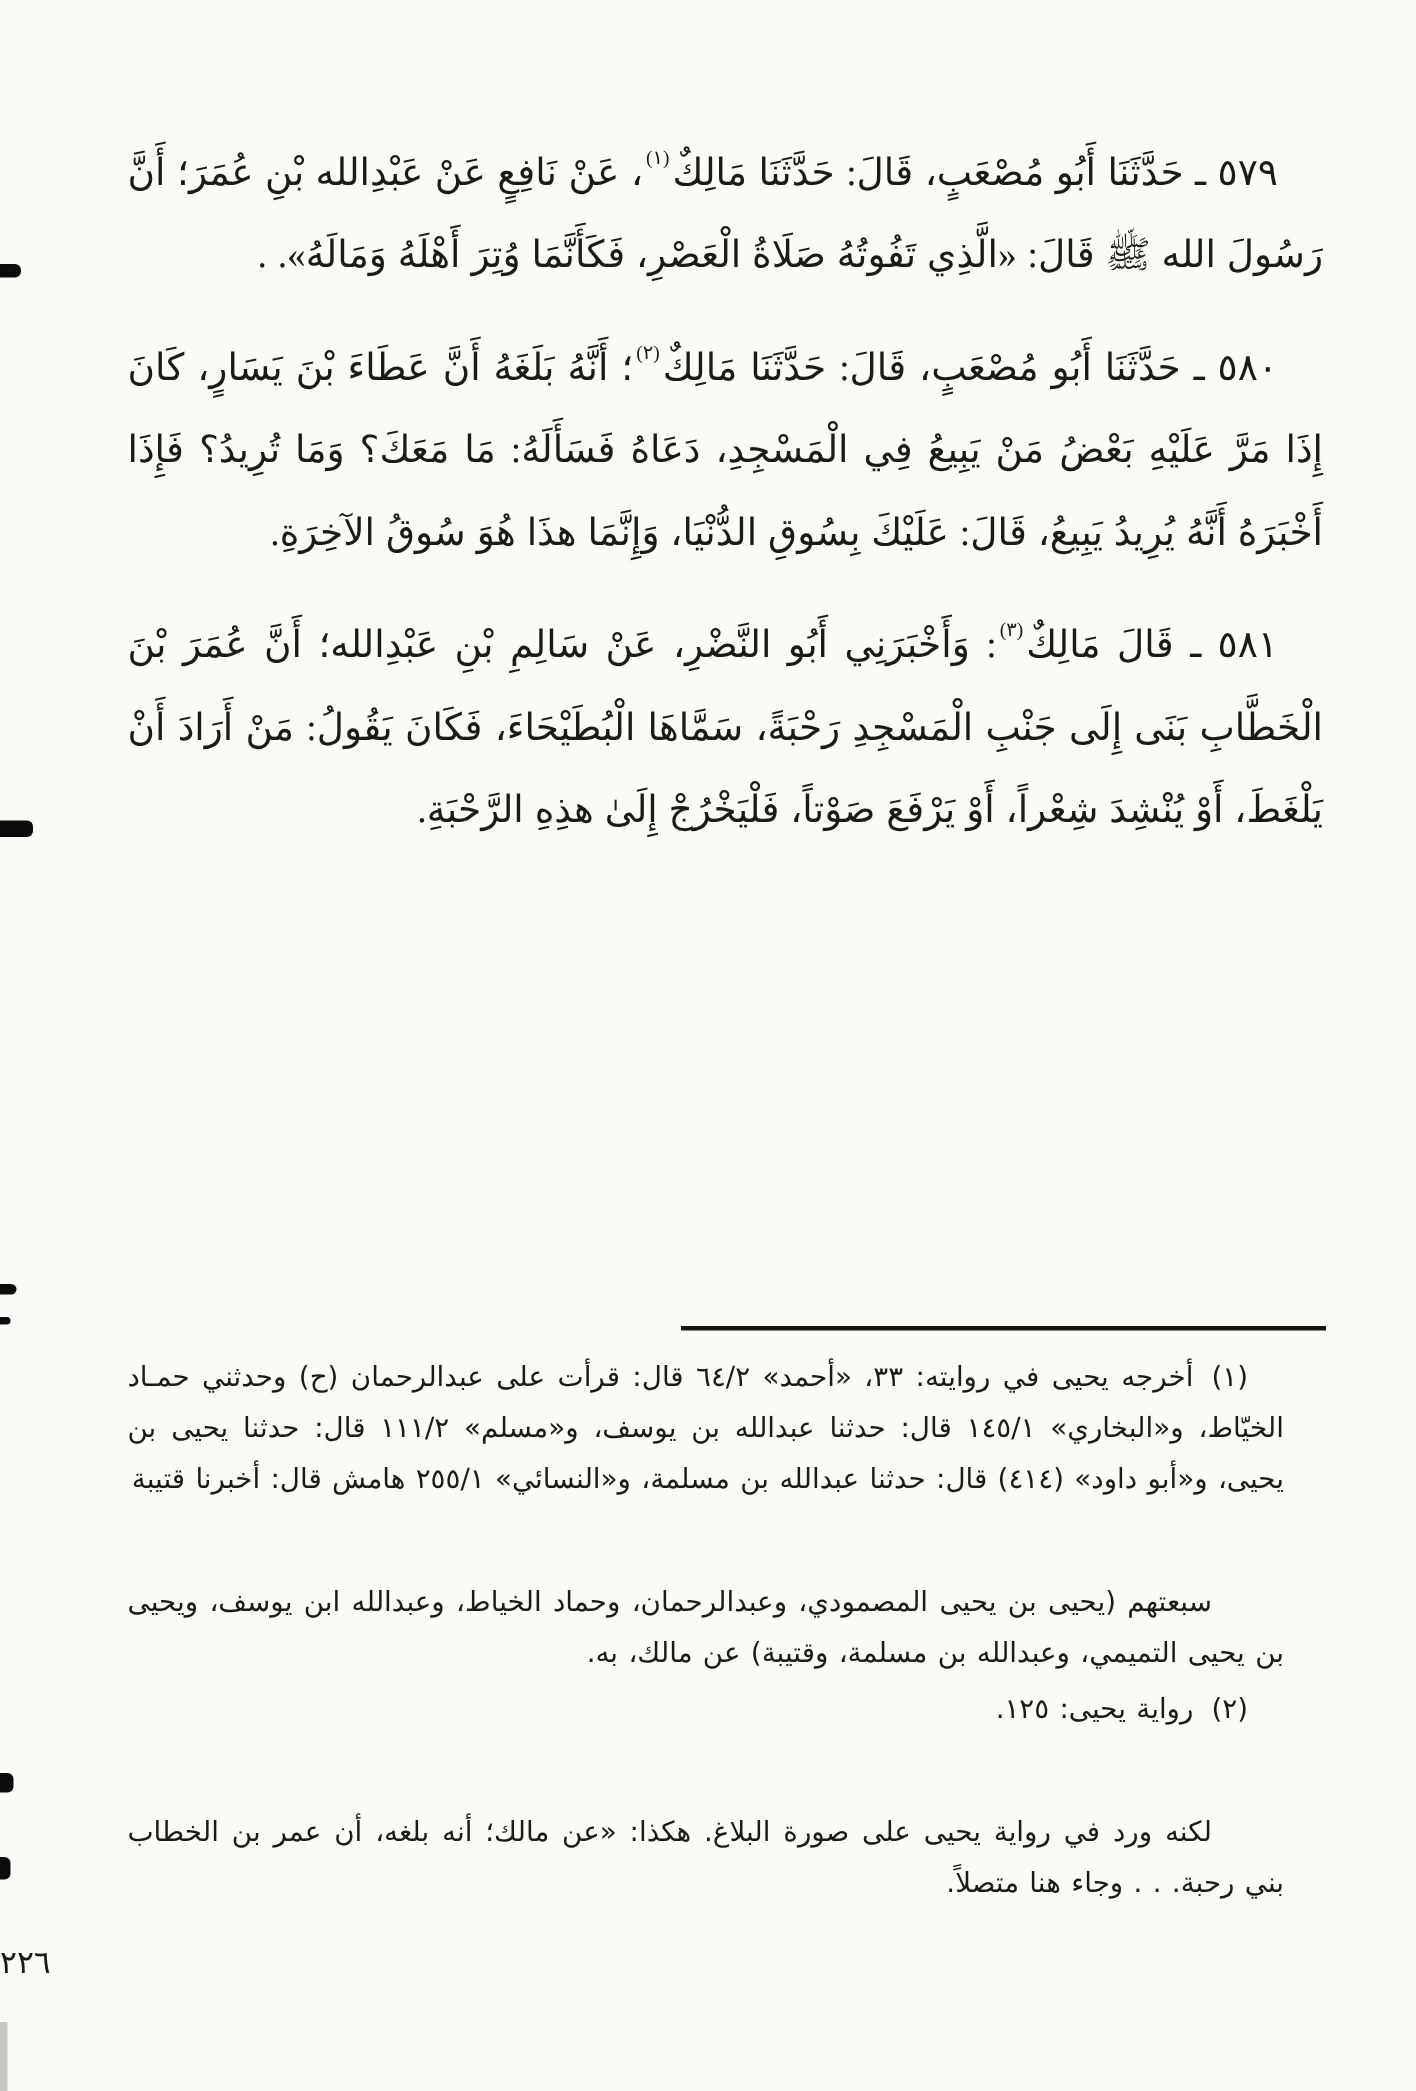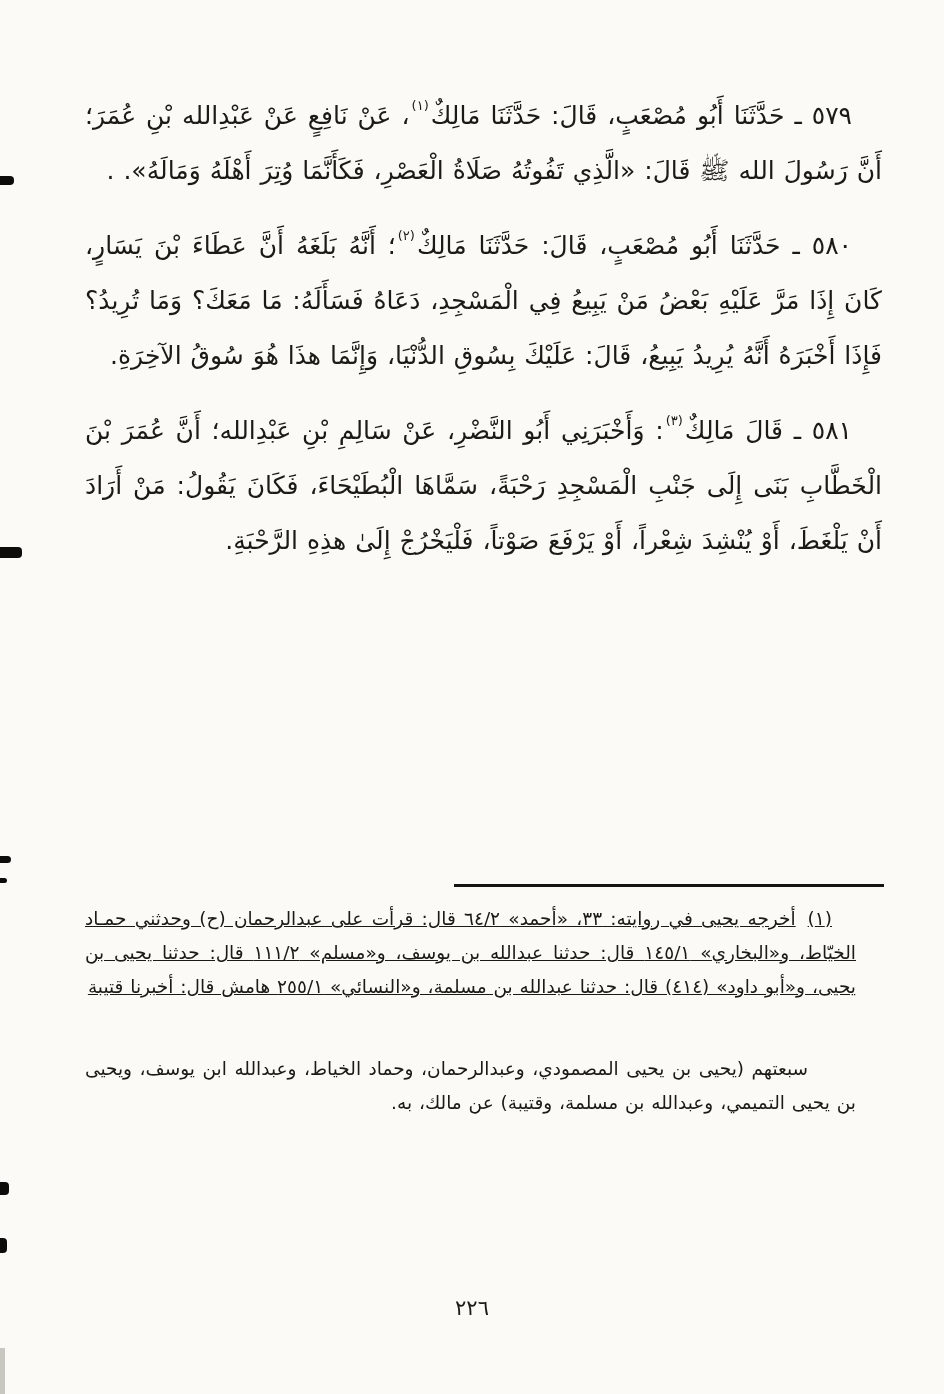--- a/index.html
+++ b/index.html
@@ -28,20 +28,21 @@
     left: 85px;
     direction: rtl;
   }
   p.hadith {
     margin: 0 0 20px 0;
     font-size: 25px;
     line-height: 55px;
     text-align: justify;
     text-indent: 30px;
     word-spacing: 1px;
+    font-family: Liberation Serif, serif;
   }
   .hadith-number {
     white-space: pre;
   }
   sup.fn-ref {
     font-size: 13px;
     line-height: 0;
     vertical-align: 14px;
     margin: 0 2px;
   }
@@ -62,30 +63,30 @@
     left: 85px;
     direction: rtl;
   }
   p.footnote {
     margin: 0 0 3px 0;
     font-size: 18.5px;
     line-height: 34px;
     text-align: justify;
     word-spacing: 1px;
   }
-  p.footnote.numbered { text-indent: 24px; text-decoration: underline; }
+  p.footnote.numbered { text-indent: 24px; }
   p.footnote.continuation { text-indent: 48px; margin-top: 48px; }
   .fn-marker { margin-left: 12px; }
   
   .page-number {
     position: absolute;
     top: 1296px;
     left: 0;
     right: 0;
-    text-align: center;
+    text-align: left;
     font-size: 21px;
     letter-spacing: 2px;
   }
   
   .artifact {
     position: absolute;
     left: 0;
     background: #0d0c0b;
     border-radius: 0 4px 4px 0;
   }
@@ -109,20 +110,22 @@
       <p class="hadith"><span class="hadith-number">٥٧٩ ـ </span><span class="hadith-text">حَدَّثَنَا أَبُو مُصْعَبٍ، قَالَ: حَدَّثَنَا مَالِكٌ</span><sup class="fn-ref">(١)</sup><span class="hadith-text">، عَنْ نَافِعٍ عَنْ عَبْدِالله بْنِ عُمَرَ؛ أَنَّ رَسُولَ الله ﷺ قَالَ: «الَّذِي تَفُوتُهُ صَلَاةُ الْعَصْرِ، فَكَأَنَّمَا وُتِرَ أَهْلَهُ وَمَالَهُ». .</span></p>
       <p class="hadith"><span class="hadith-number">٥٨٠ ـ </span><span class="hadith-text">حَدَّثَنَا أَبُو مُصْعَبٍ، قَالَ: حَدَّثَنَا مَالِكٌ</span><sup class="fn-ref">(٢)</sup><span class="hadith-text">؛ أَنَّهُ بَلَغَهُ أَنَّ عَطَاءَ بْنَ يَسَارٍ، كَانَ إِذَا مَرَّ عَلَيْهِ بَعْضُ مَنْ يَبِيعُ فِي الْمَسْجِدِ، دَعَاهُ فَسَأَلَهُ: مَا مَعَكَ؟ وَمَا تُرِيدُ؟ فَإِذَا أَخْبَرَهُ أَنَّهُ يُرِيدُ يَبِيعُ، قَالَ: عَلَيْكَ بِسُوقِ الدُّنْيَا، وَإِنَّمَا هذَا هُوَ سُوقُ الآخِرَةِ.</span></p>
       <p class="hadith"><span class="hadith-number">٥٨١ ـ </span><span class="hadith-text">قَالَ مَالِكٌ</span><sup class="fn-ref">(٣)</sup><span class="hadith-text">: وَأَخْبَرَنِي أَبُو النَّضْرِ، عَنْ سَالِمِ بْنِ عَبْدِالله؛ أَنَّ عُمَرَ بْنَ الْخَطَّابِ بَنَى إِلَى جَنْبِ الْمَسْجِدِ رَحْبَةً، سَمَّاهَا الْبُطَيْحَاءَ، فَكَانَ يَقُولُ: مَنْ أَرَادَ أَنْ يَلْغَطَ، أَوْ يُنْشِدَ شِعْراً، أَوْ يَرْفَعَ صَوْتاً، فَلْيَخْرُجْ إِلَىٰ هذِهِ الرَّحْبَةِ.</span></p>
     </div>
 
   <div class="footnote-rule"></div>
 
   <div class="footnotes">
       <p class="footnote numbered"><span class="fn-marker">(١)</span><span>أخرجه يحيى في روايته: ٣٣، «أحمد» ٦٤/٢ قال: قرأت على عبدالرحمان (ح) وحدثني حمـاد الخيّاط، و«البخاري» ١٤٥/١ قال: حدثنا عبدالله بن يوسف، و«مسلم» ١١١/٢ قال: حدثنا يحيى بن يحيى، و«أبو داود» (٤١٤) قال: حدثنا عبدالله بن مسلمة، و«النسائي» ٢٥٥/١ هامش قال: أخبرنا قتيبة</span></p>
       <p class="footnote continuation"><span>سبعتهم (يحيى بن يحيى المصمودي، وعبدالرحمان، وحماد الخياط، وعبدالله ابن يوسف، ويحيى بن يحيى التميمي، وعبدالله بن مسلمة، وقتيبة) عن مالك، به.</span></p>
+      <p class="footnote numbered"><span class="fn-marker">(٢)</span><span>رواية يحيى: ١٢٥.</span></p>
+      <p class="footnote continuation"><span>لكنه ورد في رواية يحيى على صورة البلاغ. هكذا: «عن مالك؛ أنه بلغه، أن عمر بن الخطاب بني رحبة. . . وجاء هنا متصلاً.</span></p>
     </div>
 
   <div class="page-number">٢٢٦</div>
 
   <div class="artifact a1"></div>
   <div class="artifact a2"></div>
   <div class="artifact a3"></div>
   <div class="artifact a4"></div>
   <div class="artifact a5"></div>
   <div class="artifact a6"></div>

